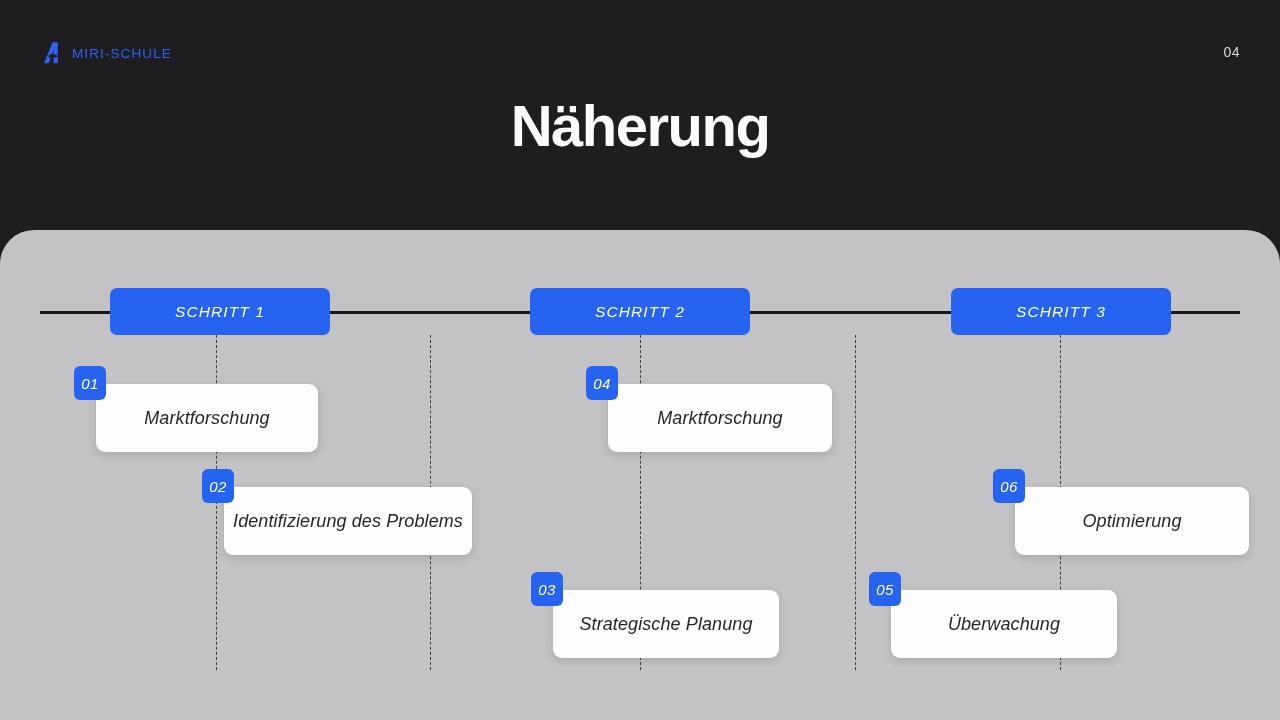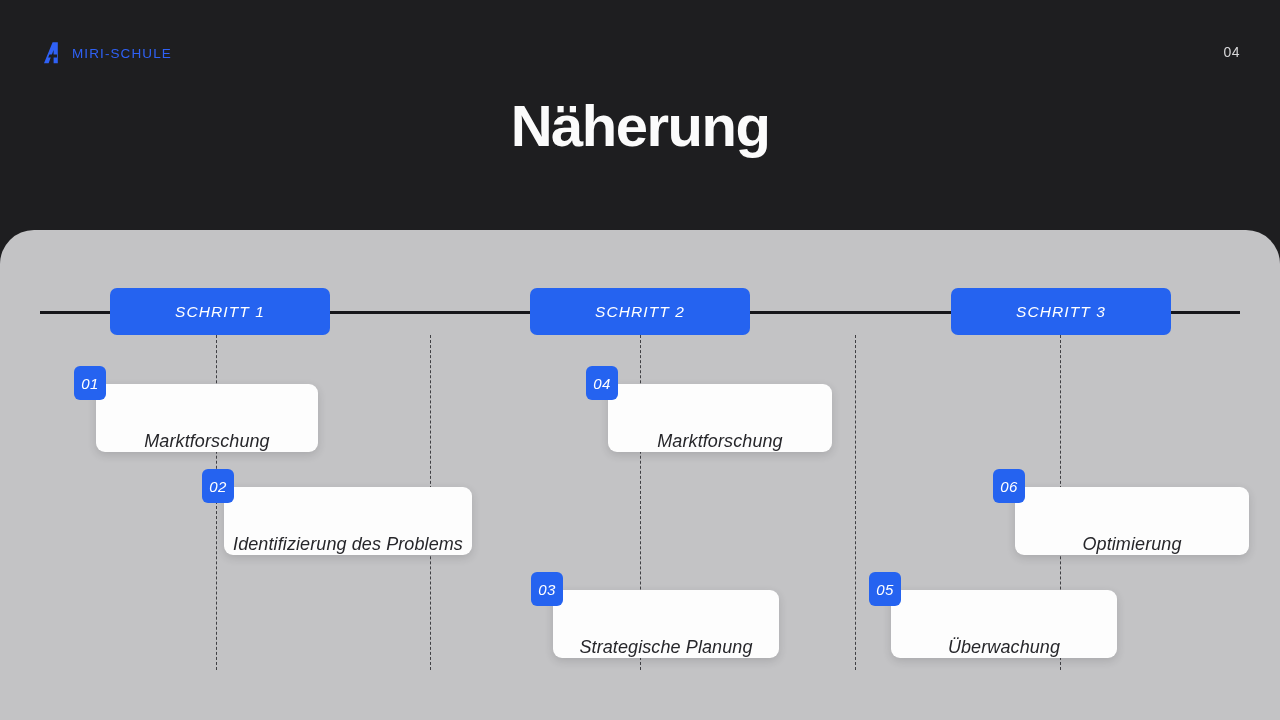--- a/index.html
+++ b/index.html
@@ -123,21 +123,21 @@
     z-index: 3;
   }
   .card {
     position: absolute;
     left: 22px; top: 18px;
     height: 68px;
     background: #fdfdfd;
     border-radius: 9px;
     box-shadow: 0 3px 9px rgba(40,40,45,0.16);
     display: flex;
-    align-items: flex-end;
+    align-items: center;
     justify-content: center;
     padding: 0 20px;
     z-index: 2;
   }
   .card-label {
     color: #26262a;
     font-size: 18px;
     white-space: nowrap;
     letter-spacing: 0.1px;
   }

